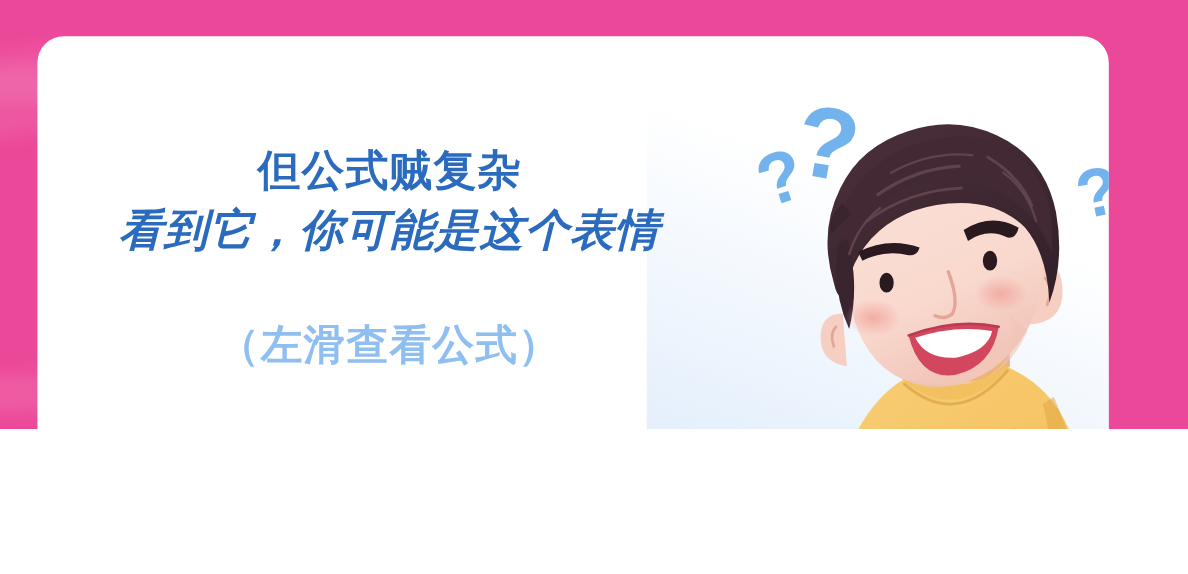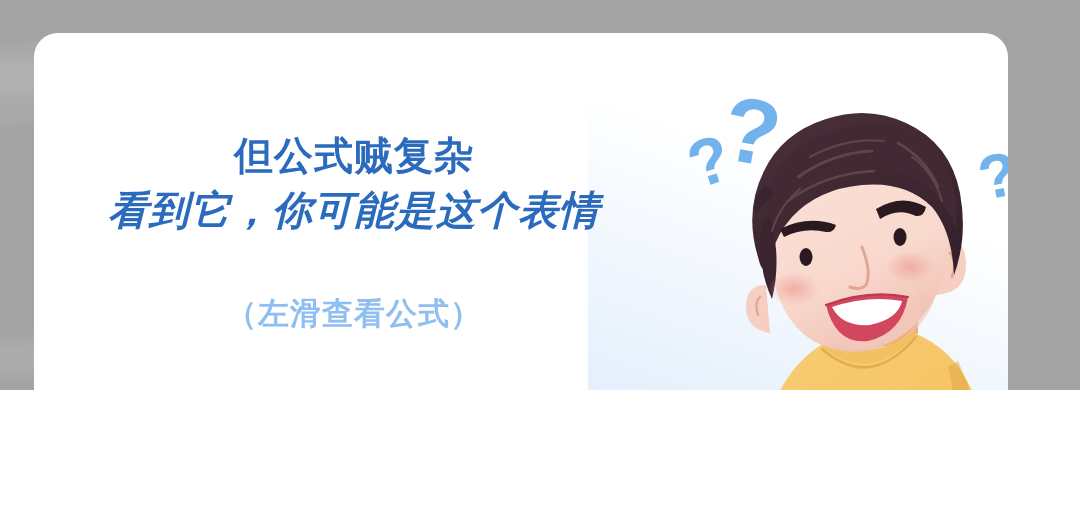--- a/index.html
+++ b/index.html
@@ -9,21 +9,21 @@
   }
   body {
     font-family: "Liberation Sans", "DejaVu Sans", sans-serif;
   }
 
   .stage {
     position: relative;
     width: 1080px;
     height: 390px;
     overflow: hidden;
-    background: #a3a3a3;
+    background: #ec4899;
   }
 
   
   .bg-blob {
     position: absolute;
     background: rgba(255,255,255,0.075);
     border-radius: 50%;
     filter: blur(6px);
     pointer-events: none;
   }
@@ -103,21 +103,21 @@
     white-space: nowrap;
   }
   .headline.line2 {
     font-size: 40px;
     font-style: italic;
   }
   .subline {
     margin-top: 52px;
     color: #8FBEF0;
     font-weight: bold;
-    font-size: 31px;
+    font-size: 38px;
     line-height: 50px;
     letter-spacing: 1px;
     white-space: nowrap;
   }
 
   
   .qmark {
     position: absolute;
     color: #72B3ED;
     font-weight: bold;

